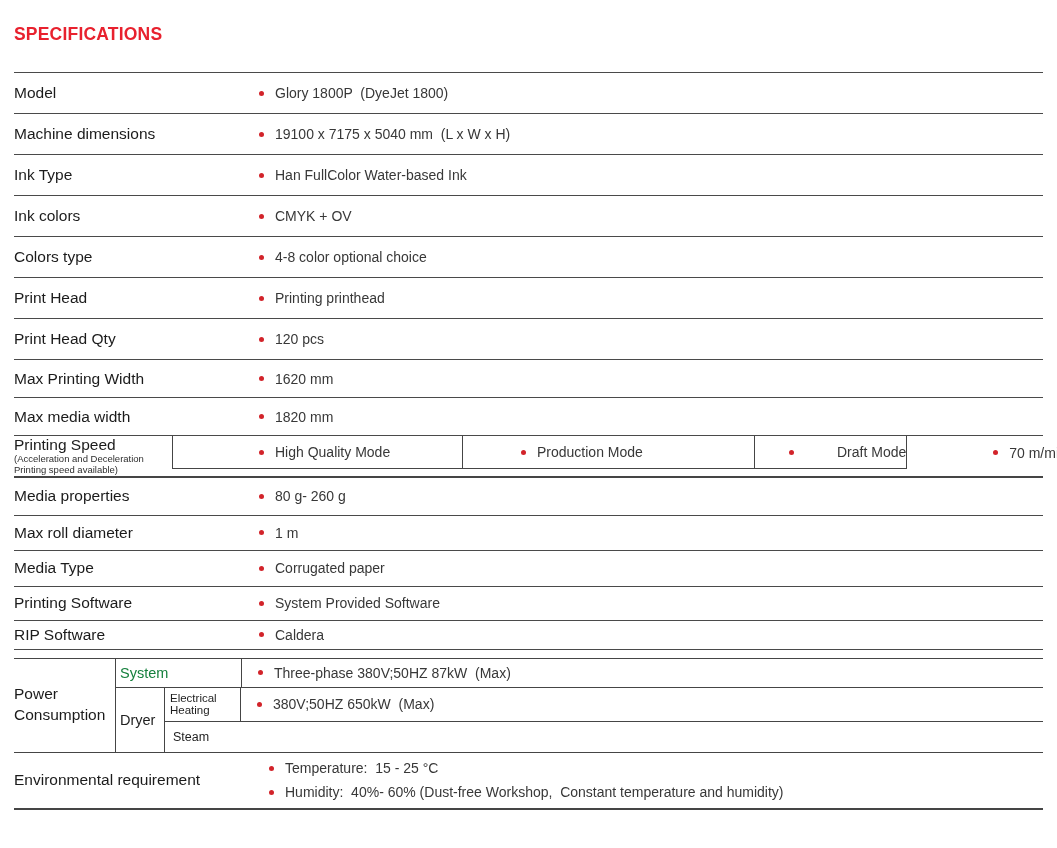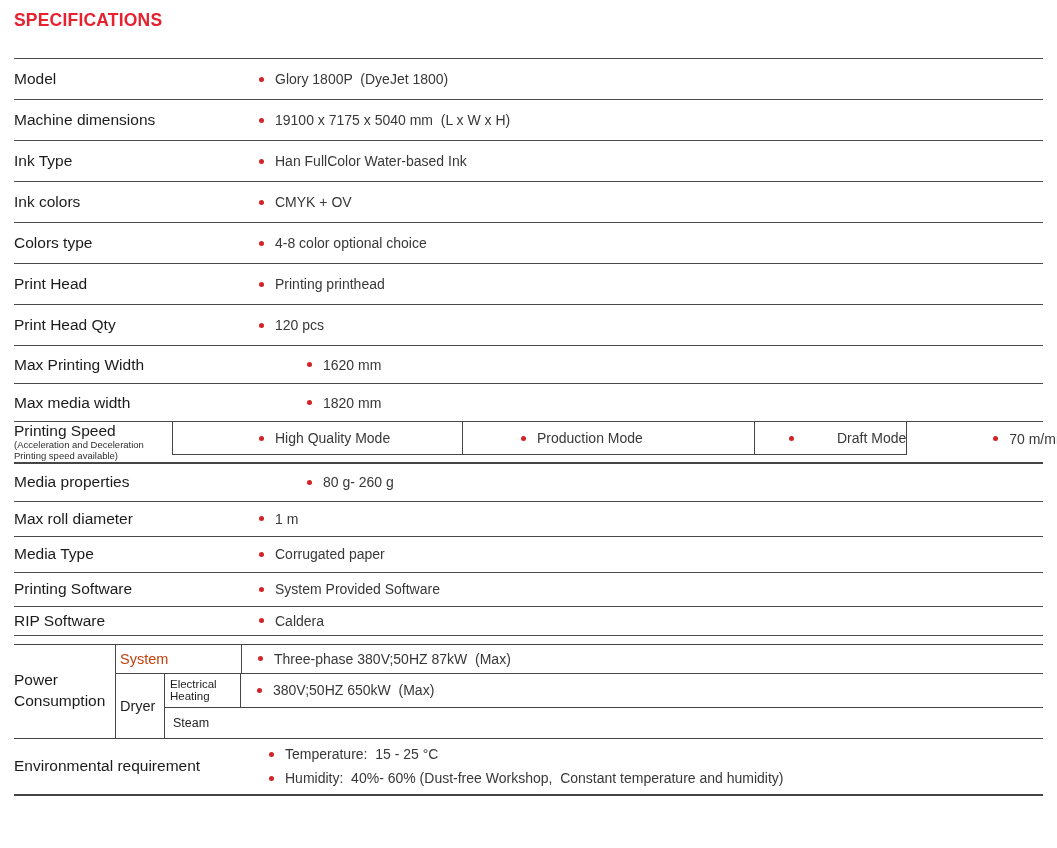--- a/index.html
+++ b/index.html
@@ -5,37 +5,37 @@
   * { box-sizing: border-box; margin: 0; padding: 0; }
   html, body { background: #ffffff; }
   body { font-family: "Liberation Sans", "DejaVu Sans", sans-serif; }
   .page {
     position: relative;
     width: 1057px;
     height: 848px;
     background: #ffffff;
     overflow: hidden;
   }
-  .content { padding: 10px 14px 0 14px; }
+  .content { padding: 24px 14px 0 14px; }
   .title {
     color: #e8212e;
     font-size: 17.5px;
     font-weight: bold;
     letter-spacing: 0.2px;
   }
   .spec-table { margin-top: 27px; border-top: 1.6px solid #4a4a4a; }
 
   
   .spec-row {
     display: flex;
     align-items: center;
     border-bottom: 1.6px solid #4a4a4a;
   }
   .h41 { height: 41px; }
-  .h38 { height: 38px; gap: 48px; }
+  .h38 { height: 38px; }
   .h36 { height: 36px; }
   .h35 { height: 35px; }
   .h34 { height: 34px; }
   .h29 { height: 29px; }
   .row-label {
     width: 245px;
     flex: none;
     font-size: 15.5px;
     color: #1b1b1b;
   }
@@ -98,21 +98,21 @@
     height: 29px;
     border-bottom: 1.6px solid #454545;
   }
   .system-cell {
     width: 125px;
     flex: none;
     display: flex;
     align-items: center;
     padding-left: 4px;
     font-size: 14.5px;
-    color: #c2410c;
+    color: #15803d;
   }
   .power-value {
     flex: 1;
     display: flex;
     align-items: center;
     border-left: 1.6px solid #454545;
     padding-left: 16px;
   }
   .power-r23 { display: flex; }
   .dryer-cell {

